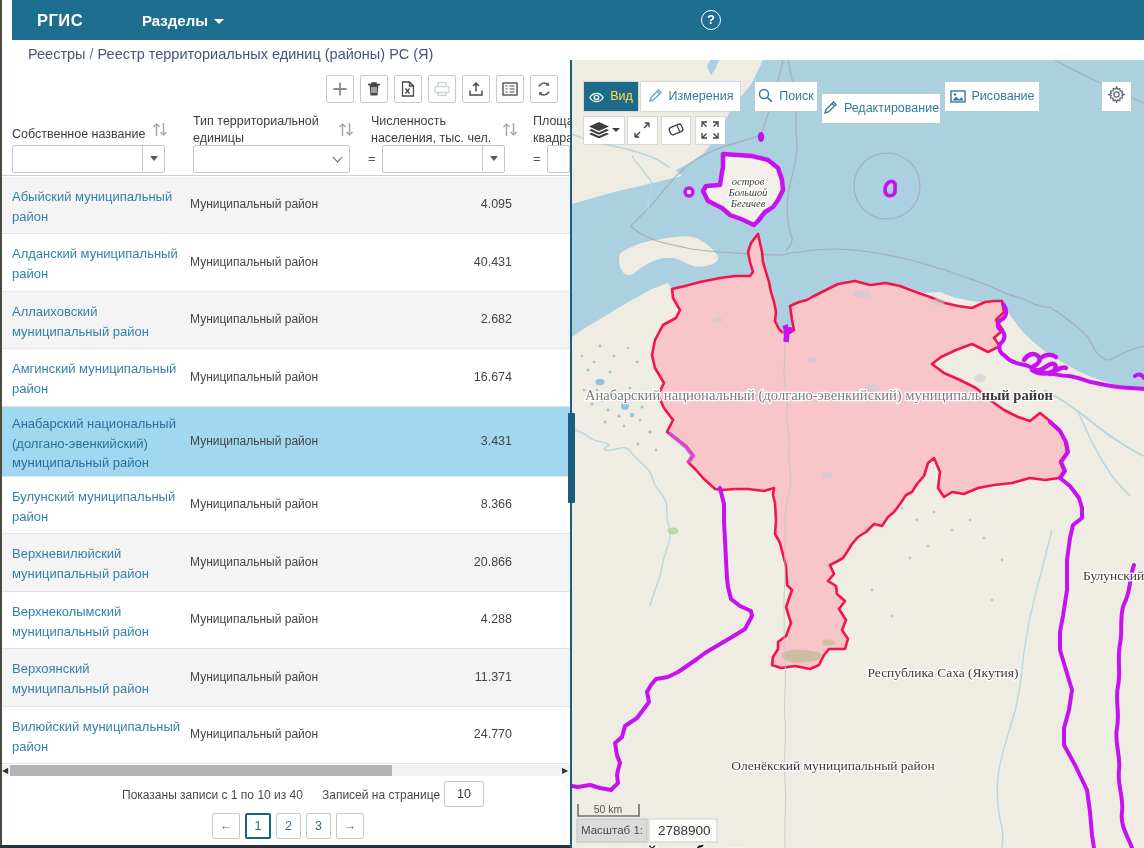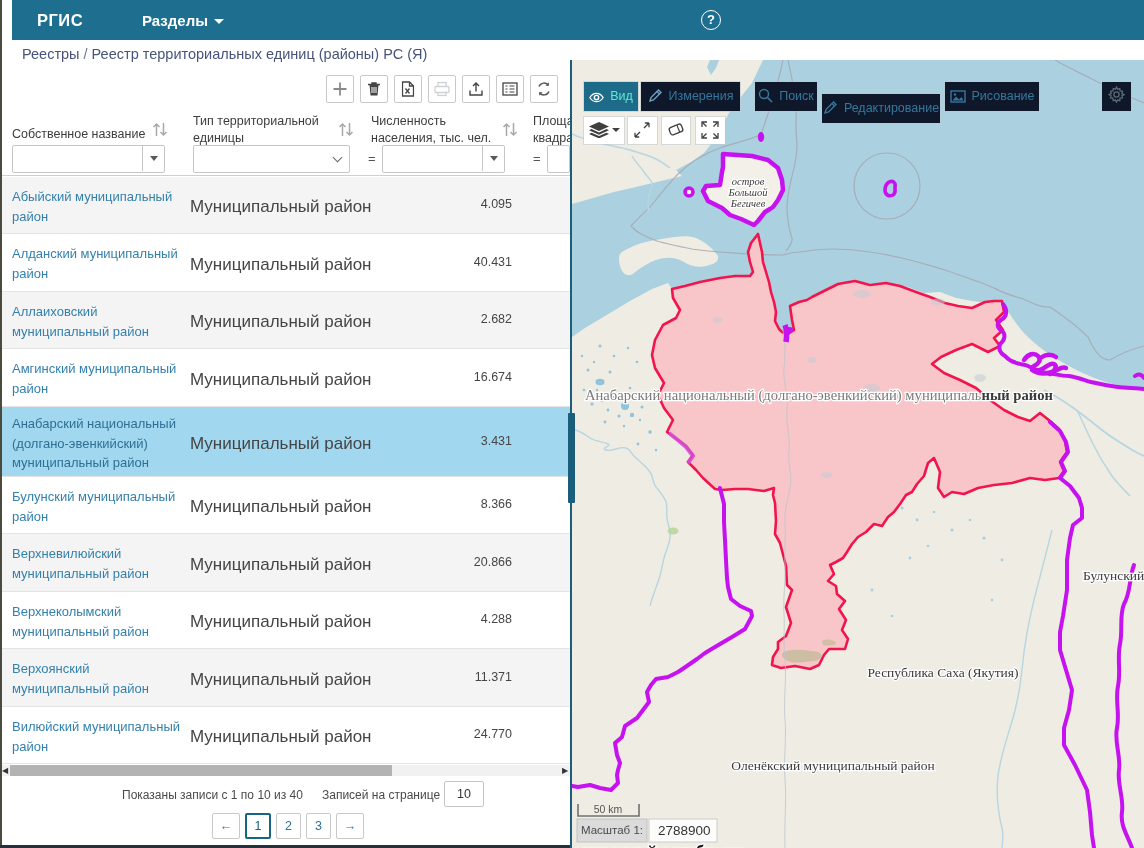--- a/index.html
+++ b/index.html
@@ -10,21 +10,21 @@
 
 #topbar { position:absolute; left:0; top:0; width:1144px; height:40px; background:#1e6f8f; color:#fff;margin-left:12px; }
 #logo { position:absolute; left:25px; top:11px; font-size:16.5px; font-weight:bold; letter-spacing:0.5px; }
 #menu { position:absolute; left:130px; top:12px; font-size:15px; font-weight:bold; }
 .caret { display:inline-block; width:0; height:0; border-left:5px solid transparent; border-right:5px solid transparent; border-top:5px solid #fff; vertical-align:middle; margin-left:6px; margin-top:-2px; }
 #help { position:absolute; left:689px; top:10px; width:20px; height:20px; border:1.6px solid #fff; border-radius:50%; font-size:13px; font-weight:bold; text-align:center; line-height:17px; }
 #user { position:absolute; left:732px; top:13px; font-size:12.5px; font-weight:bold; letter-spacing:-0.5px; white-space:nowrap; }
 
 
 #left { position:absolute; left:0; top:40px; width:570px; height:805px; background:#fff; }
-#crumbs { position:absolute; left:22px; top:6px; font-size:14.5px; color:#47537a; }
+#crumbs { position:absolute; left:28px; top:6px; font-size:14.5px; color:#47537a; }
 #crumbs .sep { color:#6a7896; padding:0 4px; }
 
 .tbtn { position:absolute; top:35px; width:28px; height:28px; background:#fff; border:1px solid #c9c9c9; border-radius:2px; }
 .tbtn svg { position:absolute; left:50%; top:50%; transform:translate(-50%,-50%); }
 
 
 #gridhead { position:absolute; left:0; top:70px; width:570px; height:66px; background:#fff; border-bottom:1px solid #cfcfcf; }
 .colh { position:absolute; top:3px; font-size:12.5px; color:#3d3d3d; line-height:17px; }
 .sorticon { position:absolute; top:11px; }
 .fwrap { position:absolute; top:35px; height:28px; }
@@ -33,21 +33,21 @@
 .farrow:after { content:""; position:absolute; left:7px; top:11px; width:0; height:0; border-left:4.5px solid transparent; border-right:4.5px solid transparent; border-top:5px solid #5a5a5a; }
 .fchev { position:absolute; right:9px; top:9px; width:7px; height:7px; border-left:1.6px solid #666; border-bottom:1.6px solid #666; transform:rotate(-45deg); }
 .eq { position:absolute; top:41px; font-size:13px; color:#555; }
 
 
 .row { position:absolute; left:0; width:570px; border-bottom:1px solid #e4e4e4; }
 .row.odd { background:#f4f4f4; }
 .row.sel { background:#a2d8ef; }
 .c1 { position:absolute; left:12px; width:168px; font-size:13px; line-height:19.5px; color:#3380ad; }
 .sel .c1 { color:#2d6f94; }
-.c2 { position:absolute; left:190px; font-size:17px; color:#454545; }
+.c2 { position:absolute; left:190px; font-size:12px; color:#454545; }
 .c3 { position:absolute; width:100px; right:58px; text-align:right; font-size:12.5px; color:#454545; }
 
 
 #hscroll { position:absolute; left:0; top:725px; width:570px; height:11px; background:#f1f1f1; }
 #hthumb { position:absolute; left:10px; top:0; width:382px; height:11px; background:#b3b3b3; }
 .sarr { position:absolute; top:0; width:10px; height:11px; background:#f1f1f1; font-size:8px; color:#333; line-height:11px; text-align:center; }
 
 
 #pginfo { position:absolute; left:122px; top:748px; font-size:12px; color:#4a4a4a; }
 #pginfo2 { position:absolute; left:322px; top:748px; font-size:12px; color:#4a4a4a; }
@@ -56,22 +56,22 @@
 .pbtn.on { border:2px solid #17657f; color:#17657f; line-height:22px; }
 
 #splitter { position:absolute; left:570px; top:60px; width:2px; height:788px; background:#1b5e7b; }
 #sphandle { position:absolute; left:567.5px; top:413px; width:7px; height:90px; background:#1b5e7b; border-radius:1px; }
 
 #ledge { position:absolute; left:0; top:0; width:2px; height:848px; background:#4a4a3f; }
 #bstrip { position:absolute; left:0; top:845px; width:570px; height:3px; background:#25323c; }
 
 
 #map { position:absolute; left:572px; top:60px; width:572px; height:788px; background:#efece3; overflow:hidden; }
-.mbtn { position:absolute; height:29px; background:#0f172a; color:#35789c; font-size:12.5px; line-height:29px; text-align:center; white-space:nowrap; box-shadow:0 0 0 1px rgba(190,200,205,.55); overflow:hidden; }
-.mbtn.on { background:#1e6b89; color:#5eead4; }
+.mbtn { position:absolute; height:29px; background:#ffffff; color:#35789c; font-size:12.5px; line-height:29px; text-align:center; white-space:nowrap; box-shadow:0 0 0 1px rgba(190,200,205,.55); overflow:hidden; }
+.mbtn.on { background:#1e6b89; color:#fde047; }
 .mtool { position:absolute; top:57px; height:27px; background:#fff; box-shadow:0 0 0 1px rgba(190,200,205,.55); }
 .micon { vertical-align:-3px; margin-right:6px; }
 </style>
 </head>
 <body>
 <div id="app">
 
 <div id="topbar">
   <div id="logo">РГИС</div>
   <div id="menu">Разделы<span class="caret"></span></div>

